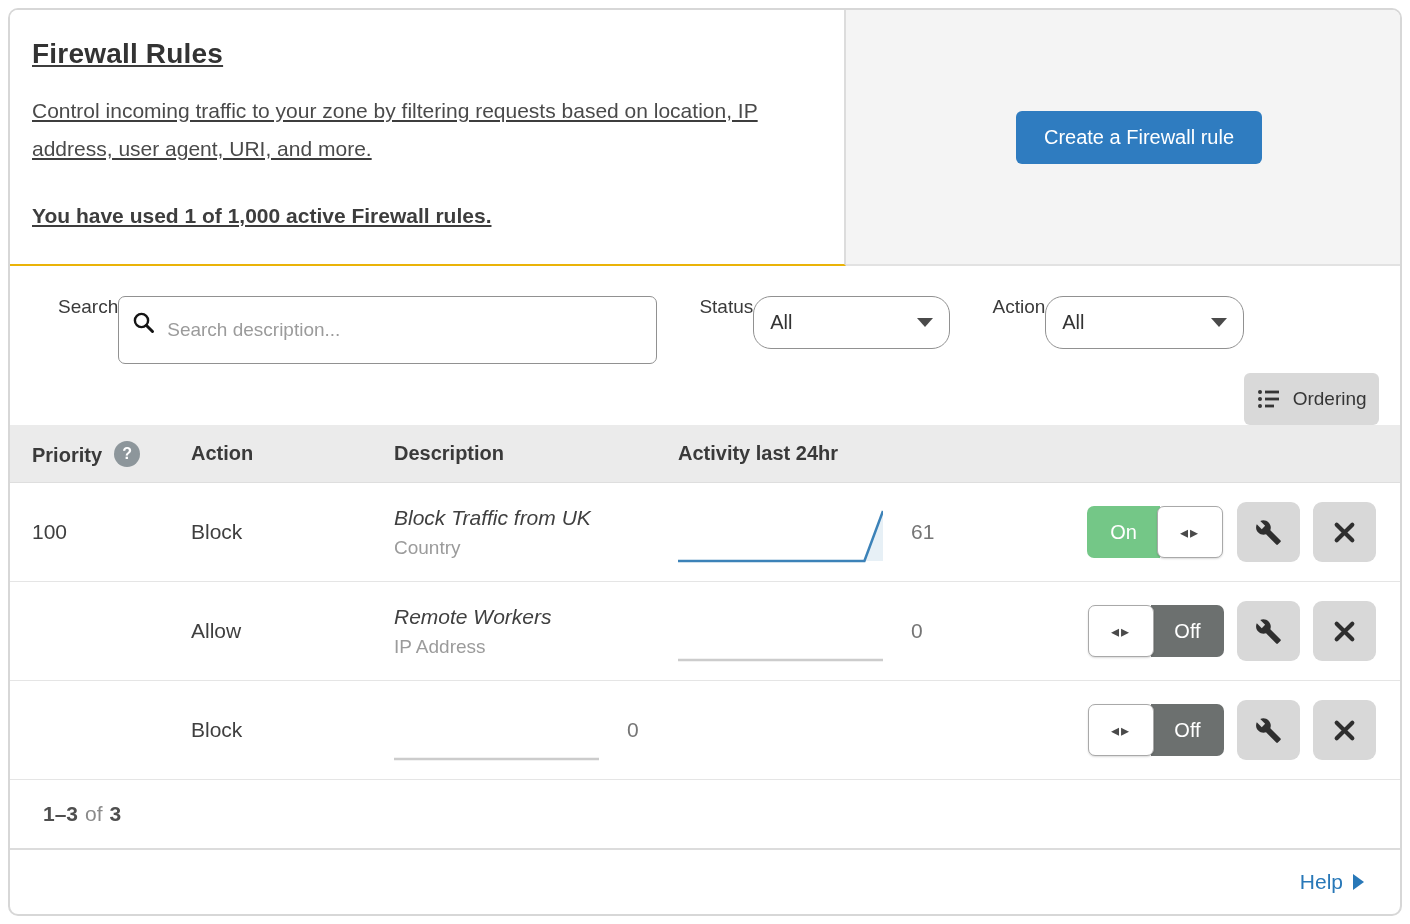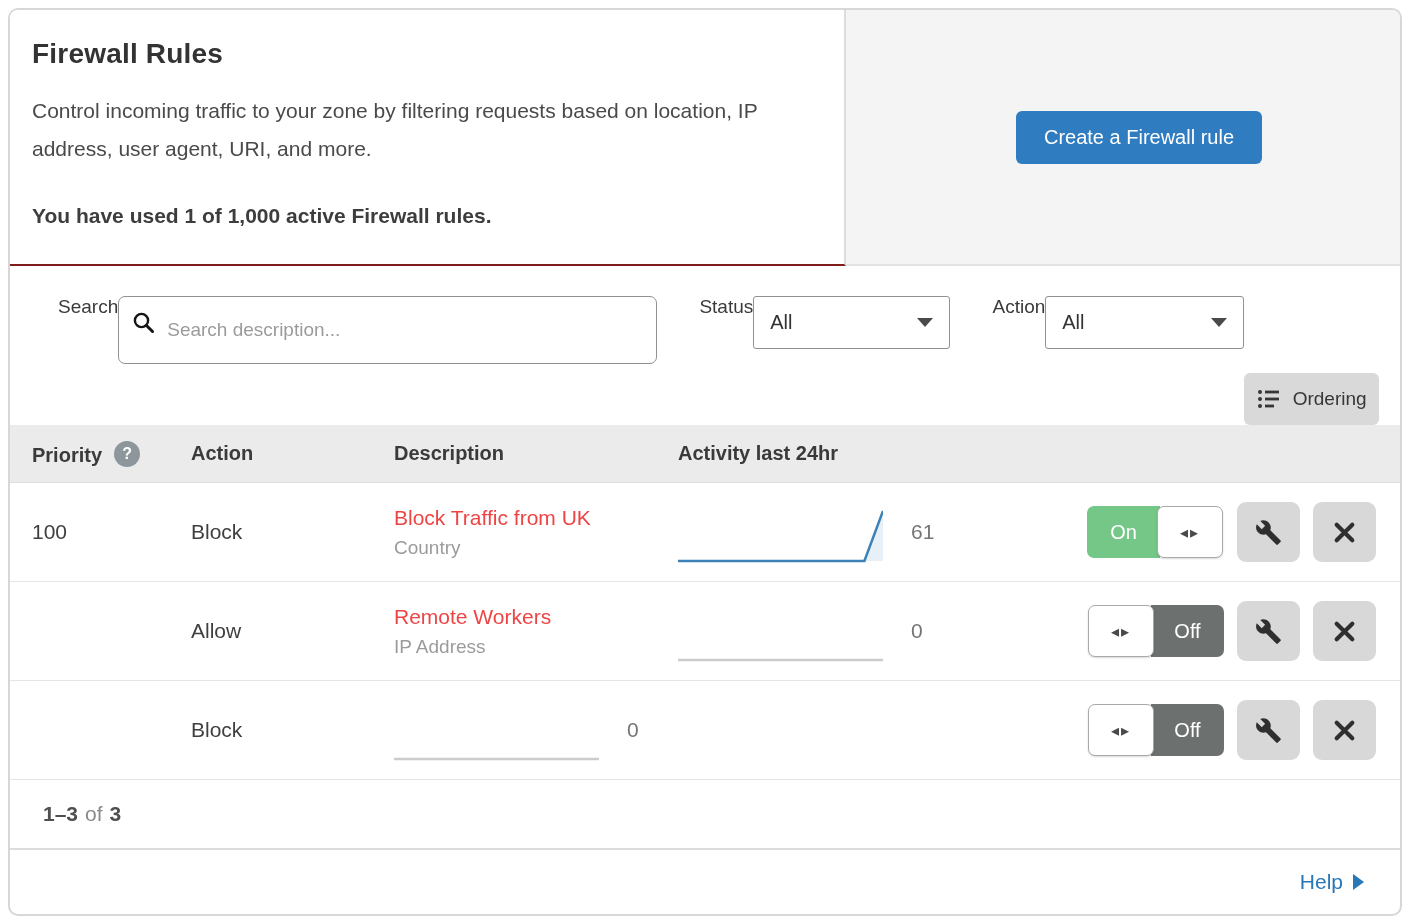--- a/index.html
+++ b/index.html
@@ -4,39 +4,39 @@
 <style>
   * { margin:0; padding:0; box-sizing:border-box; }
   html,body { width:1410px; height:924px; background:#fff;
     font-family:"Liberation Sans","DejaVu Sans",sans-serif; color:#3d3d3d; }
   .card { position:absolute; left:8px; top:8px; width:1394px; height:908px;
     background:#fff; border:2px solid #d7d7d7; border-radius:10px; overflow:hidden; }
 
   
   .header { display:flex; height:256px; }
   .header-left { width:836px; padding:28px 40px 0 22px; background:#fff;
-    border-right:2px solid #dcdcdc; border-bottom:2px solid #7f1d1d; }
+    border-right:2px solid #dcdcdc; border-bottom:2px solid #eab308;text-decoration:underline; }
   .header-right { flex:1; background:#f4f4f4; display:flex; align-items:center;
     justify-content:center; border-bottom:2px solid #e2e2e2;padding-left:32px; }
   .page-title { font-size:28px; font-weight:bold; color:#333; letter-spacing:.2px; }
   .page-desc { margin-top:22px; font-size:21px; line-height:38px; color:#4a4a4a; width:760px; }
   .usage-note { margin-top:36px; font-size:21px; font-weight:bold; color:#3d3d3d; }
   .btn-primary { background:#2f7cc0; color:#fff; border:none; border-radius:6px;
     font-size:20px; padding:15px 28px; cursor:pointer; font-family:inherit; }
 
   
   .filters { height:159px; display:flex; padding:30px 21px 0 18px; }
   .fgroup { display:flex; flex-direction:row;margin-left:30px; }
   .flabel { font-size:19px; color:#3a3a3a; margin-bottom:13px; }
   .search-box { position:relative; width:539px; }
   .search-box input { width:539px; height:68px; border:1.5px solid #919191; border-radius:7px;
     font-size:19px; padding:0 14px 0 48px; color:#a16207; font-family:inherit; outline:none; }
   .search-box input::placeholder { color:#9b9b9b; }
   .search-ic { position:absolute; left:14px; top:15px; }
-  .select { width:197px; height:53px; border:1.5px solid #919191; border-radius:3px;
+  .select { width:197px; height:53px; border:1.5px solid #919191; border-radius:18px;
     display:flex; align-items:center; padding:0 16px; font-size:20px; color:#333;
     background:#fff; cursor:pointer; justify-content:space-between; }
   .caret { width:0; height:0; border-left:8px solid transparent; border-right:8px solid transparent;
     border-top:9px solid #4a4a4a; }
   .gap16 { width:16px; }
   .spacer { flex:1; }
   .btn-ordering { align-self:flex-end; margin-bottom:0; width:177px; height:52px; background:#d9d9d9;
     border:none; border-radius:6px; font-size:19px; color:#363636; cursor:pointer;
     display:flex; align-items:center; justify-content:center; gap:12px; font-family:inherit;
     margin-top:37px; }
@@ -49,21 +49,21 @@
   .col-desc { width:284px; }
   .col-activity { flex:1; }
   .q-icon { width:26px; height:26px; border-radius:50%; background:#8d969b; color:#fff;
     font-size:16px; font-weight:bold; display:inline-flex; align-items:center;
     justify-content:center; margin-left:12px; cursor:pointer; }
   .row { height:99px; display:flex; align-items:center; border-bottom:1px solid #e5e5e5;
     font-size:21px; color:#3f3f3f; }
   .cell-pri { width:181px; padding-left:22px; }
   .cell-act { width:203px; }
   .cell-desc { width:284px; }
-  .desc-title { font-size:21px; color:#ef4444; margin-bottom:7px; }
+  .desc-title { font-size:21px; color:#404040; margin-bottom:7px;font-style:italic; }
   .desc-sub { font-size:19px; color:#9b9b9b; }
   .cell-activity { flex:1; display:flex; align-items:center; }
   .spark { width:205px; height:64px; }
   .count { margin-left:28px; font-size:21px; color:#757575; min-width:40px; }
 
   .controls { margin-left:auto; margin-right:24px; display:flex; align-items:center; gap:13px; }
   .toggle { width:137px; height:52px; display:flex; cursor:pointer; }
   .toggle .seg-label { width:73px; display:flex; align-items:center; justify-content:center;
     font-size:20px; color:#fff; }
   .toggle .knob { width:66px; background:#fff; border:1.5px solid #a9a9a9; border-radius:7px;

